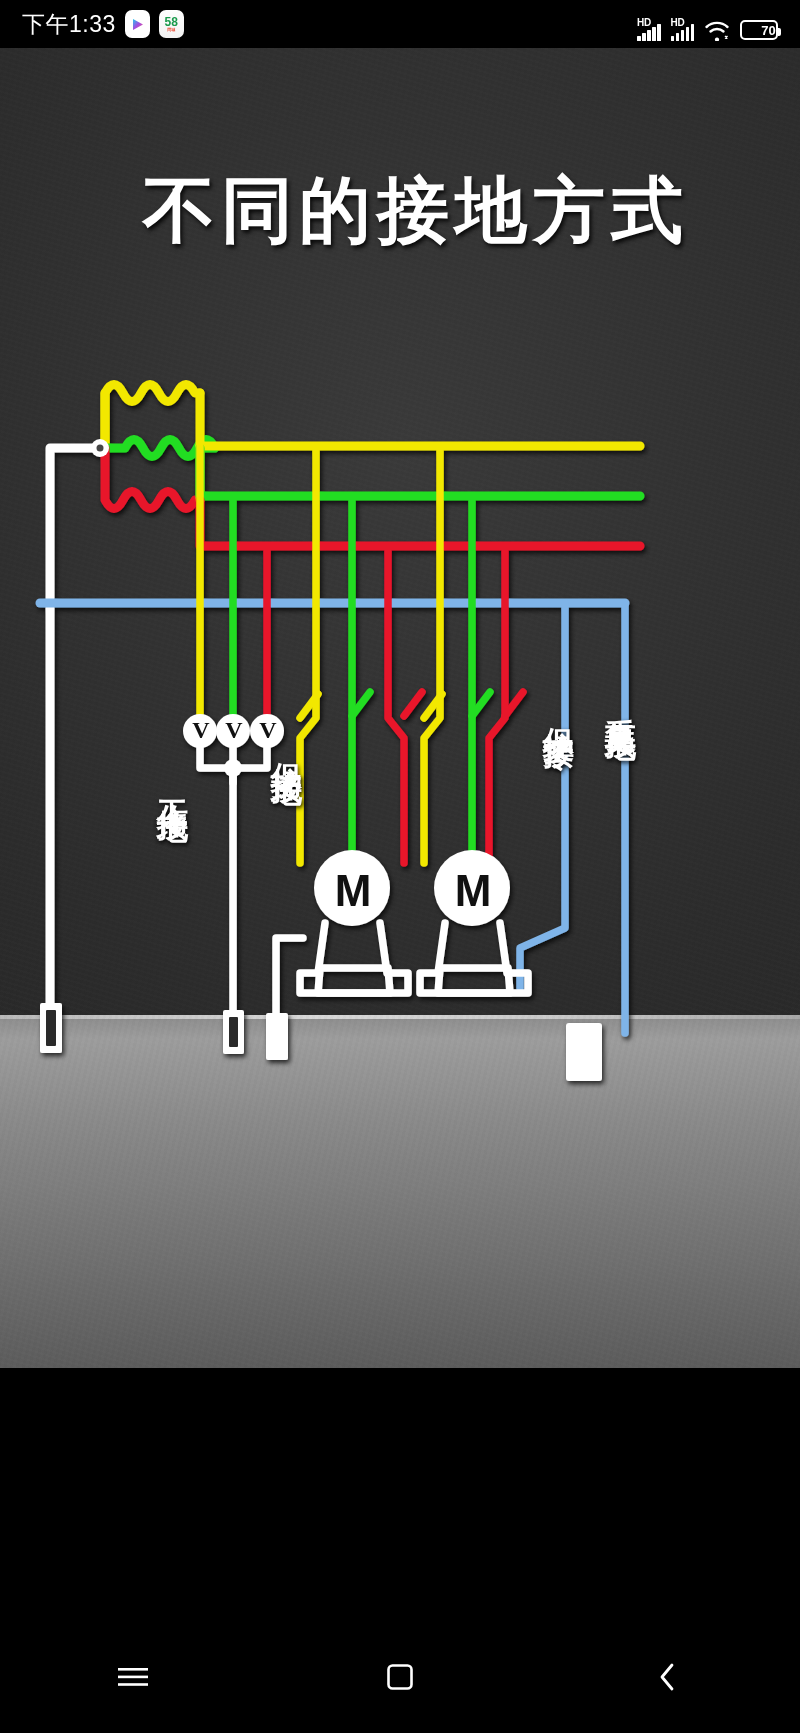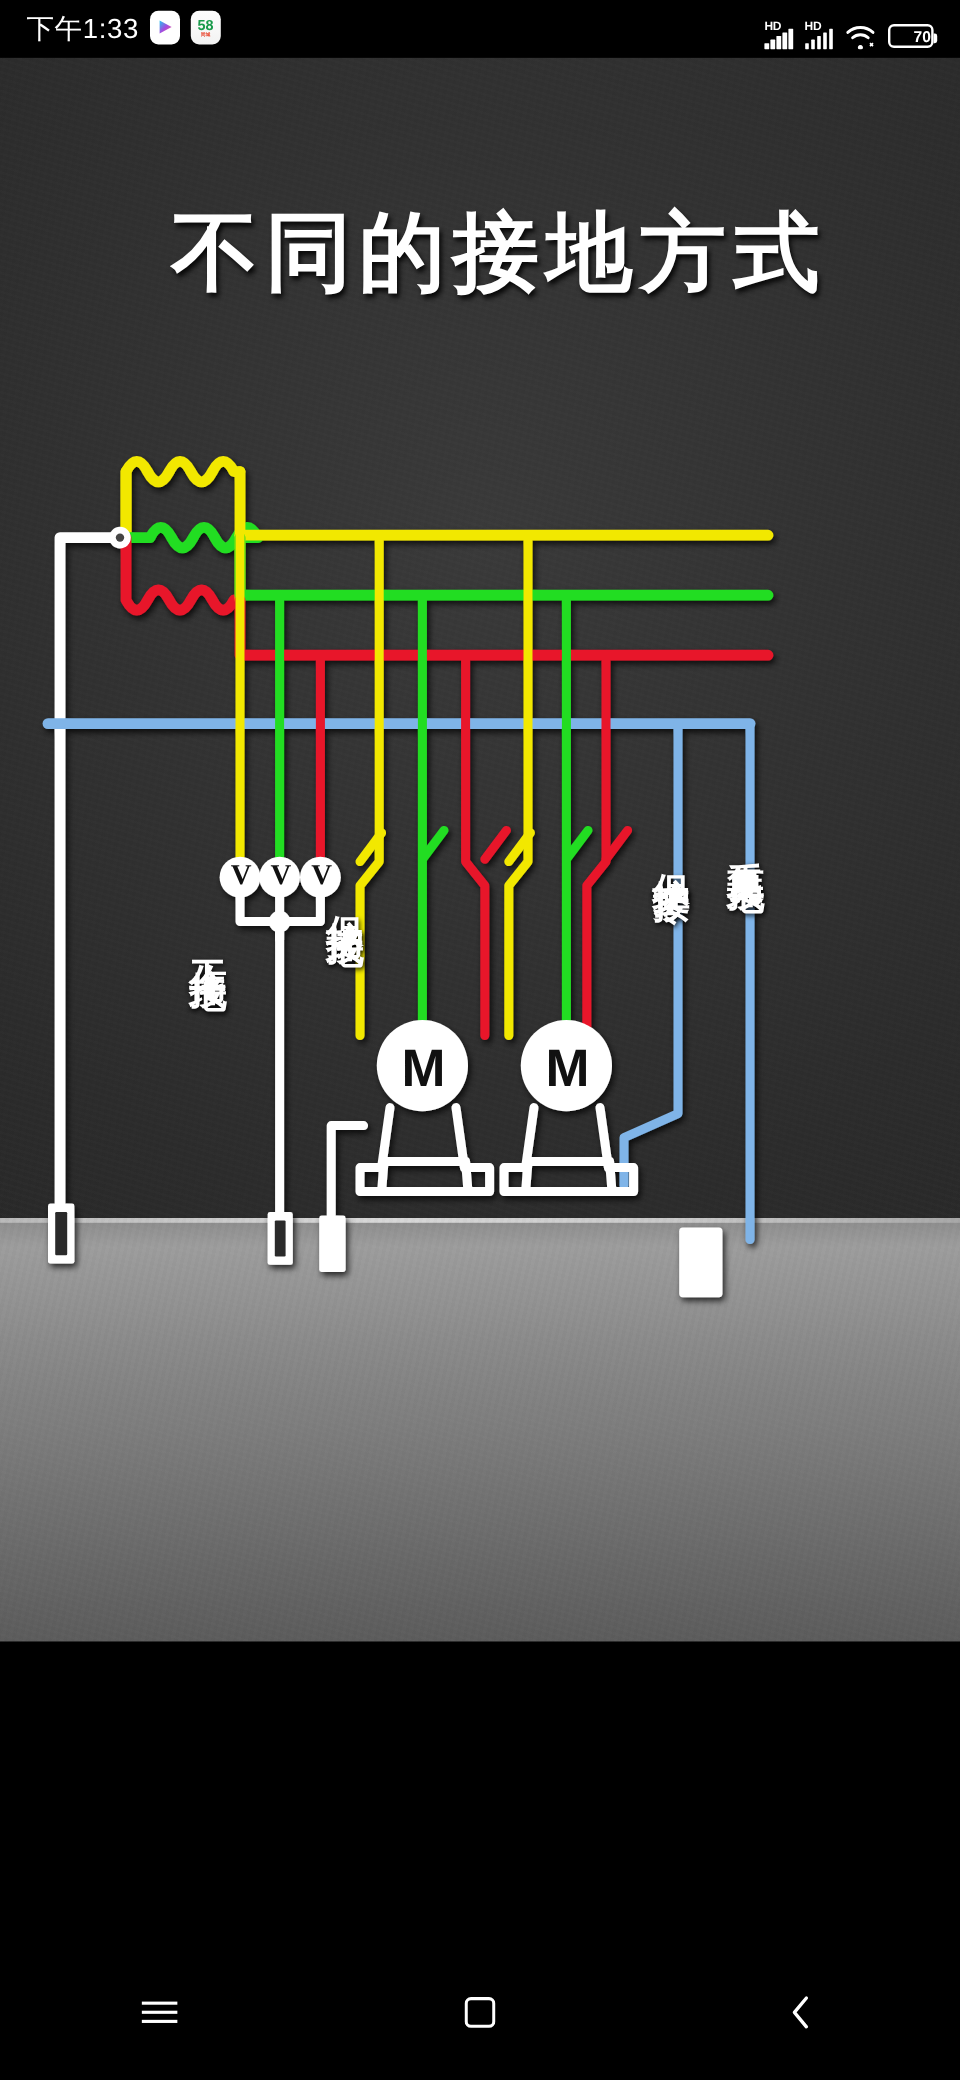--- a/index.html
+++ b/index.html
@@ -9,21 +9,21 @@
     font-family:"Liberation Sans","DejaVu Sans",sans-serif;
     overflow:hidden; position:relative;
   }
 
   
   .statusbar{
     position:absolute; top:0; left:0; width:800px; height:48px;
     background:#000; color:#fff; display:flex; align-items:center;
     padding:0 22px; z-index:40;
   }
-  .sb-left{ display:flex; gap:9px; }
+  .sb-left{ display:flex; align-items:center; gap:9px; }
   .sb-time{ font-size:23px; letter-spacing:.5px; font-weight:400; }
   .sb-appicon{ width:25px; height:28px; border-radius:7px; display:flex;
                align-items:center; justify-content:center; font-size:11px;
                font-weight:bold; overflow:hidden; }
   .ic-play{ background:#fff; }
   .ic-play svg{ display:block; }
   .ic-58{ background:linear-gradient(#fefefe,#f2f2f2); color:#e8442c;
           flex-direction:column; line-height:1; }
   .ic-58 .n{ font-size:12px; color:#1a9b4c; font-weight:bold; }
   .ic-58 .t{ font-size:4px; color:#e8442c; }

